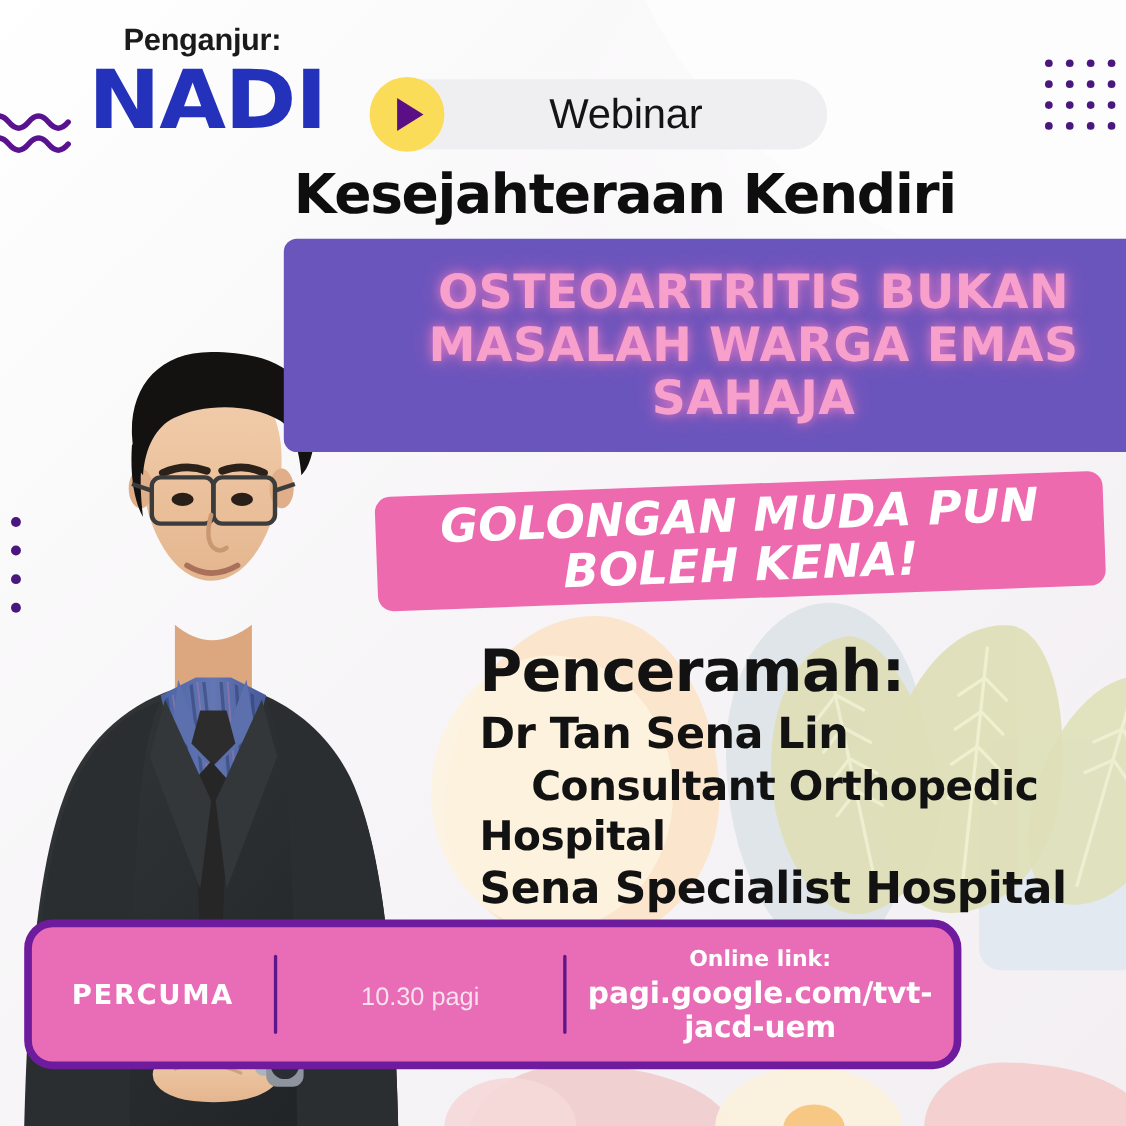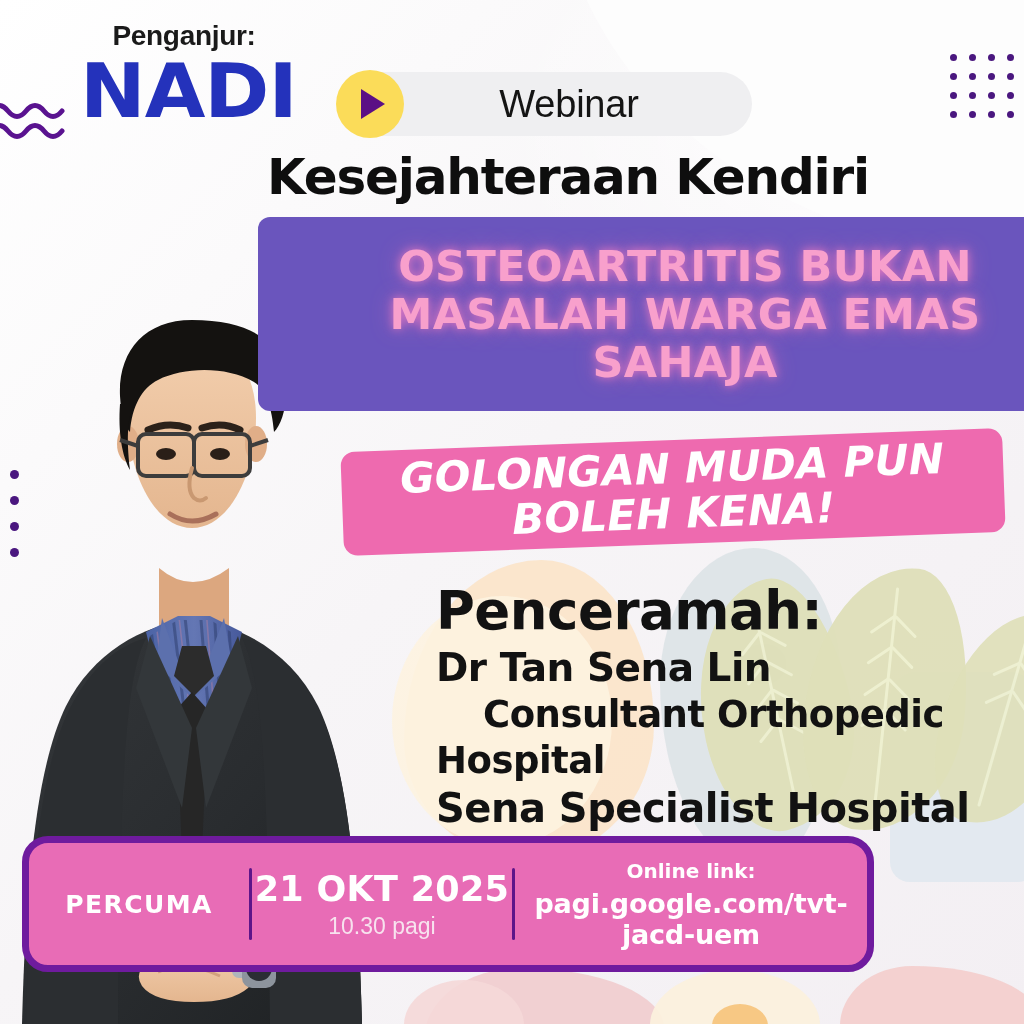--- a/index.html
+++ b/index.html
@@ -461,21 +461,20 @@
 
   <div class="info-banner">
 
     <div class="info-cell cell-free">
       <div class="free-text">PERCUMA</div>
     </div>
 
     <div class="divider"></div>
 
     <div class="info-cell cell-date">
-      <div class="date-text">21 OKT 2025</div>
       <div class="time-text">10.30 pagi</div>
     </div>
 
     <div class="divider"></div>
 
     <div class="info-cell cell-link">
       <div class="link-label">Online link:</div>
       <div class="link-url">pagi.google.com/tvt-jacd-uem</div>
     </div>
 

